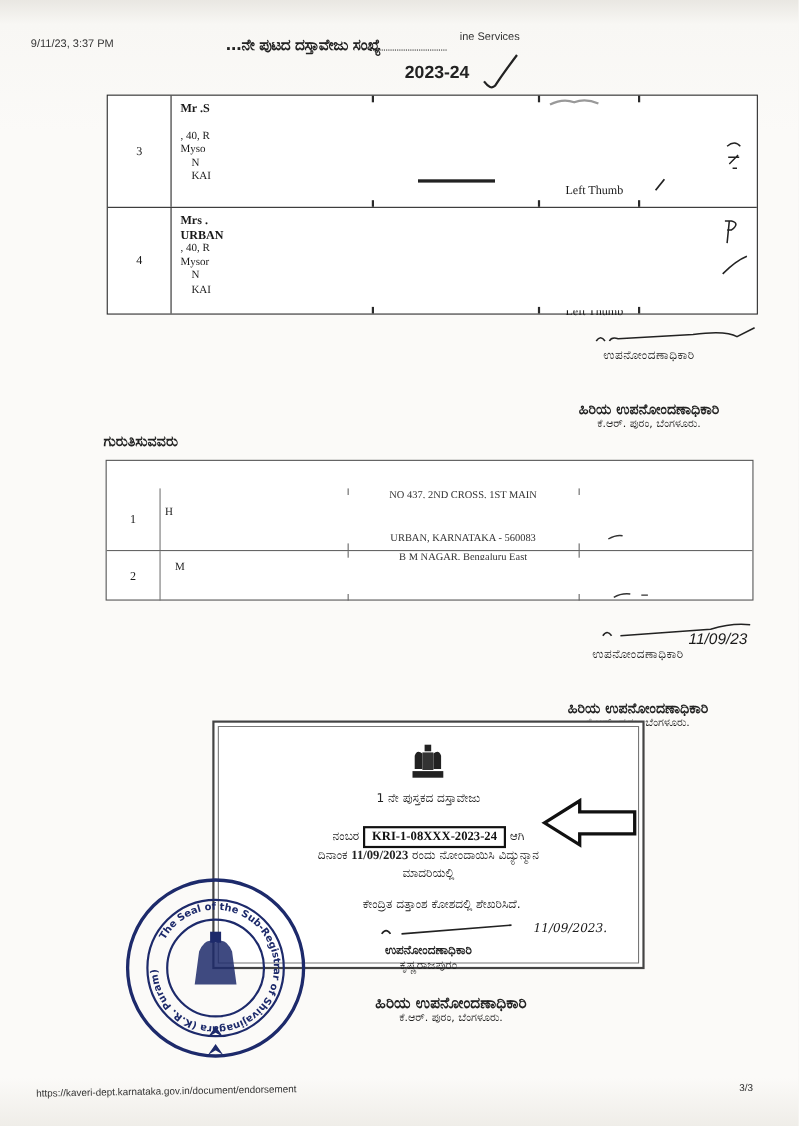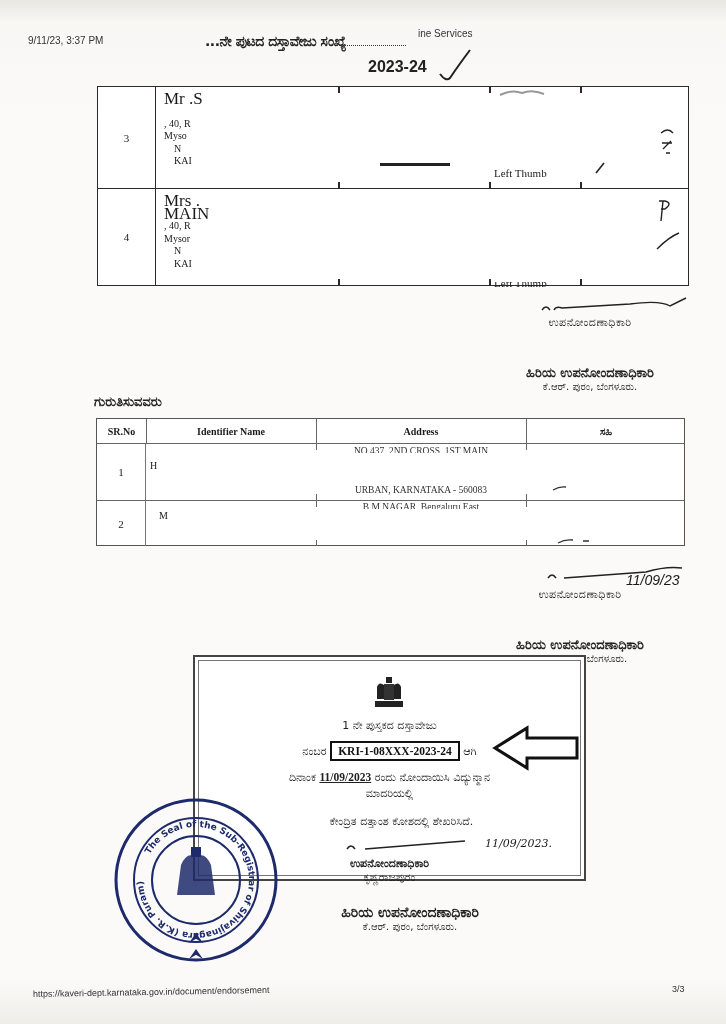--- a/index.html
+++ b/index.html
@@ -38,24 +38,24 @@
   .party-table {
     position: absolute; left: 97px; top: 86px; width: 592px; height: 200px;
     border: 1.5px solid #2a2a2a; background: #fff;
   }
   .party-row { position: absolute; left: 0; width: 100%; }
   .party-row.r1 { top: 0; height: 102px; border-bottom: 1.5px solid #2a2a2a; }
   .party-row.r2 { top: 102px; height: 96px; }
   .p-sr { position: absolute; left: 0; top: 0; width: 58px; height: 100%; border-right: 1.5px solid #2a2a2a;
           display: flex; align-items: center; justify-content: center; font-size: 11px; }
   .p-name { position: absolute; left: 66px; top: 6px; font-size: 10px; line-height: 12.5px; }
-  .p-name .b { font-weight: normal; font-size: 17px; }
+  .p-name .b { font-weight: bold; font-size: 11px; }
   .p-name .ind { padding-left: 10px; }
   .p-vline { position: absolute; width: 1.5px; background: #2a2a2a; height: 6px; }
-  .left-thumb { position: absolute; left: 396px; font-size: 11px; }
+  .left-thumb { position: absolute; left: 416px; font-size: 11px; }
   .redact-bar { position: absolute; height: 3px; background: #222; }
 
   .sig { position: absolute; }
   .off-block { position: absolute; font-family: "DejaVu Sans", sans-serif; color: #222; text-align: center; }
   .off-l1 { font-size: 11px; letter-spacing: 0.5px; }
   .off-l2 { font-size: 13px; font-weight: bold; margin-top: 36px; }
   .off-l3 { font-size: 10px; }
 
   .section-title {
     position: absolute; left: 94px; top: 394px;
@@ -84,21 +84,21 @@
   
   .endorse-box {
     position: absolute; left: 193px; top: 655px; width: 393px; height: 226px;
     border: 2px solid #444; box-shadow: inset 0 0 0 3px #fff, inset 0 0 0 4px #777;
     background: #fff;
     padding-left: 48px;
   }
   .emblem { position: absolute; left: 176px; top: 18px; width: 36px; height: 34px; }
   .e-line { position: absolute; left: 0; width: 100%; text-align: center;
             font-family: "DejaVu Sans", sans-serif; font-size: 11px; color: #222; }
-  .e-line b { font-family: "Liberation Serif", serif; font-size: 11.5px; text-decoration: underline; }
+  .e-line b { font-family: "Liberation Serif", serif; font-size: 11.5px; }
   .doc-num-box {
     display: inline-block; border: 2px solid #111; padding: 2px 6px;
     font-family: "Liberation Serif", serif; font-weight: bold; font-size: 11.5px; color: #111;
   }
   .arrow-callout { position: absolute; left: 491px; top: 725px; width: 90px; height: 46px; }
   .seal { position: absolute; left: 111px; top: 795px; width: 170px; height: 170px; }
 
   .footer-url {
     position: absolute; left: 33px; top: 989px;
     font-family: "Liberation Sans", sans-serif; font-size: 9px; color: #333;
@@ -149,21 +149,21 @@
           <path d="M3 6 Q10 0 15 6 M4 16 L14 16 M5 22 L13 14 M8 26 L12 26" stroke="#222" fill="none" stroke-width="1.3"></path>
         </svg>
       <svg class="sig" style="left:496px;top:74px;width:12px;height:14px">
           <path d="M2 12 L10 2" stroke="#222" stroke-width="1.6"></path>
         </svg>
     </div>
     <div class="party-row r2">
       <div class="p-sr">4</div>
       <div class="p-name">
         <div class="b">Mrs .</div>
-        <div class="b">MAIN</div>
+        <div class="b">URBAN</div>
         <div>, 40, R</div>
         <div>Mysor</div>
         <div class="ind">N</div>
         <div class="ind">KAI</div>
       </div>
       <div class="p-vline" style="left:240px;bottom:0;"></div>
       <div class="p-vline" style="left:391px;bottom:0;"></div>
       <div class="p-vline" style="left:482px;bottom:0;"></div>
       <div class="left-thumb" style="bottom:-3px;height:6px;overflow:hidden;line-height:2px;">Left Thumb</div>
       <svg class="sig" style="left:555px;top:8px;width:30px;height:54px">
@@ -176,29 +176,20 @@
       <path d="M2 16 Q6 10 10 16 M14 16 Q16 12 22 14 L90 10 Q120 6 130 12 Q138 8 146 4" stroke="#222" fill="none" stroke-width="1.4"></path>
     </svg>
   <div class="off-block" style="left:480px;top:316px;width:220px;">
     <div class="off-l1">ಉಪನೋಂದಣಾಧಿಕಾರಿ</div>
     <div class="off-l2">ಹಿರಿಯ ಉಪನೋಂದಣಾಧಿಕಾರಿ</div>
     <div class="off-l3">ಕೆ.ಆರ್. ಪುರಂ, ಬೆಂಗಳೂರು.</div>
   </div>
 
   <div class="section-title">ಗುರುತಿಸುವವರು</div>
   <div class="id-table">
-    <div class="id-head">
-      <div class="id-cell id-h" style="left:0;width:49px;">SR.No</div>
-      <div class="id-col-line" style="left:49px;"></div>
-      <div class="id-cell id-h" style="left:49px;width:170px;">Identifier Name</div>
-      <div class="id-col-line" style="left:219px;"></div>
-      <div class="id-cell id-h" style="left:219px;width:210px;">Address</div>
-      <div class="id-col-line" style="left:429px;"></div>
-      <div class="id-cell id-h kn" style="left:429px;width:160px;">ಸಹಿ</div>
-    </div>
     <div class="id-row r1">
       <div class="id-sr">1</div>
       <div class="id-name" style="top:16px">H</div>
       <div class="id-addr" style="top:2px;height:7px;overflow:hidden;line-height:10px;">NO 437, 2ND CROSS, 1ST MAIN</div>
       <div class="id-addr" style="top:41px">URBAN, KARNATAKA - 560083</div>
       <div class="id-tick" style="left:219px;top:0"></div>
       <div class="id-tick" style="left:219px;bottom:0"></div>
       <div class="id-tick" style="left:429px;top:0"></div>
       <div class="id-tick" style="left:429px;bottom:0"></div>
       <svg class="sig" style="left:455px;top:40px;width:16px;height:8px">
@@ -230,21 +221,21 @@
   </div>
 
   <div class="endorse-box">
     <svg class="emblem" viewBox="0 0 36 34">
       <rect x="15" y="2" width="6" height="6" fill="#222"></rect>
       <path d="M6 12 Q8 6 13 10 L13 24 L6 24 Z M30 12 Q28 6 23 10 L23 24 L30 24 Z" fill="#222"></path>
       <rect x="13" y="9" width="10" height="16" fill="#333"></rect>
       <rect x="4" y="26" width="28" height="6" fill="#222"></rect>
     </svg>
     <div class="e-line" style="top:62px">1 ನೇ ಪುಸ್ತಕದ ದಸ್ತಾವೇಜು</div>
-    <div class="e-line" style="top:84px">
+    <div class="e-line" style="top:94px">
       <span>ನಂಬರ</span>
       <span class="doc-num-box">KRI-1-08XXX-2023-24</span>
       <span>ಆಗಿ</span>
     </div>
     <div class="e-line" style="top:114px">
       <span>ದಿನಾಂಕ</span>
       <b>11/09/2023</b>
       <span>ರಂದು ನೋಂದಾಯಿಸಿ ವಿದ್ಯುನ್ಮಾನ</span>
     </div>
     <div class="e-line" style="top:158px;left:12px;">ಕೇಂದ್ರಿತ ದತ್ತಾಂಶ ಕೋಶದಲ್ಲಿ ಶೇಖರಿಸಿದೆ.</div>

